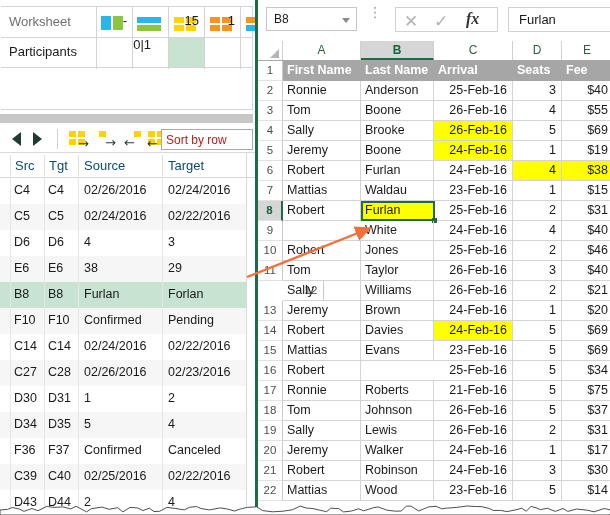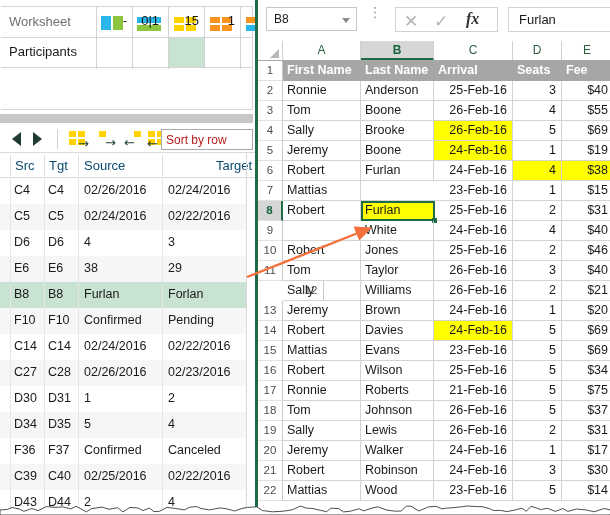--- a/index.html
+++ b/index.html
@@ -117,21 +117,21 @@
           <div class="ws-icon" style="left: 100px;">
             <i style="background: rgb(41, 182, 232); left: 0px; top: 0px; width: 10px; height: 14px;"></i>
             <i style="background: rgb(140, 198, 63); left: 12px; top: 0px; width: 10px; height: 14px;"></i>
           </div>
           <div class="ws-val" style="left: 96px; width: 30px;">-</div>
           <div class="ws-cellsep" style="left: 131px;"></div>
           <div class="ws-icon" style="left: 136px;">
             <i style="background: rgb(41, 182, 232); left: 0px; top: 1px; width: 24px; height: 6px;"></i>
             <i style="background: rgb(140, 198, 63); left: 0px; top: 9px; width: 24px; height: 6px;"></i>
           </div>
-          <div class="ws-val" style="left: 128px; width: 30px;">0|1</div>
+          <div class="ws-val" style="left: 120px; width: 30px; margin-top: 24px;">0|1</div>
           <div class="ws-cellsep" style="left: 167px;"></div>
           <div class="ws-icon" style="left: 172px;">
             <i style="background: rgb(255, 210, 0); left: 1px; top: 1px; width: 10px; height: 6px;"></i>
             <i style="background: rgb(255, 210, 0); left: 13px; top: 1px; width: 10px; height: 6px;"></i>
             <i style="background: rgb(255, 210, 0); left: 1px; top: 9px; width: 10px; height: 6px;"></i>
             <i style="background: rgb(255, 210, 0); left: 13px; top: 9px; width: 10px; height: 6px;"></i>
           </div>
           <div class="ws-sel" style="left: 168px; width: 36px;"></div>
           <div class="ws-val" style="left: 168px; width: 30px;">15</div>
           <div class="ws-cellsep" style="left: 203px;"></div>
@@ -191,21 +191,21 @@
     <div class="diff">
       <div class="diff-hd">
         <div class="vs" style="left:10px;"></div>
         <div class="vs" style="left:44px;"></div>
         <div class="vs" style="left:78px;"></div>
         <div class="vs" style="left:162px;"></div>
         <div class="vs" style="left:246px;"></div>
         <span style="left:15px;">Src</span>
         <span style="left:49px;">Tgt</span>
         <span style="left:84px;">Source</span>
-        <span style="left:168px;margin-left:48px;">Target</span>
+        <span style="left:168px;">Target</span>
       </div>
       <div id="diff-rows">
           <div class="diff-row" style="top: 25px; text-align: center;">
             <div class="diff-vsep" style="left: 10px;"></div>
             <div class="diff-vsep" style="left: 44px;"></div>
             <div class="diff-vsep" style="left: 78px;"></div>
             <div class="diff-vsep" style="left: 162px;"></div>
             <span class="c-src">C4</span>
             <span class="c-tgt">C4</span>
             <span class="c-srcv">02/26/2016</span>
@@ -409,20 +409,21 @@
         <div class="xrow" style="top: 100px;">
           <div class="cell txt cA">Robert</div>
           <div class="cell txt cB">Furlan</div>
           <div class="cell num cC">24-Feb-16</div>
           <div class="cell num cD hl">4</div>
           <div class="cell num cE hl">$38</div>
         </div>
         <div class="rh" style="top: 120px;">7</div>
         <div class="xrow" style="top: 120px;">
           <div class="cell txt cA">Mattias</div>
+          <div class="cell txt cB">Waldau</div>
           <div class="cell num cC">23-Feb-16</div>
           <div class="cell num cD">1</div>
           <div class="cell num cE">$15</div>
         </div>
         <div class="rh active" style="top: 140px;">8</div>
         <div class="xrow" style="top: 140px;">
           <div class="cell txt cA">Robert</div>
           <div class="cell txt cB hl">Furlan</div>
           <div class="cell num cC">25-Feb-16</div>
           <div class="cell num cD">2</div>
@@ -481,21 +482,20 @@
         <div class="xrow" style="top: 280px;">
           <div class="cell txt cA">Mattias</div>
           <div class="cell txt cB">Evans</div>
           <div class="cell num cC">23-Feb-16</div>
           <div class="cell num cD">5</div>
           <div class="cell num cE">$69</div>
         </div>
         <div class="rh" style="top: 300px;">16</div>
         <div class="xrow" style="top: 300px;">
           <div class="cell txt cA">Robert</div>
-          <div class="cell txt cB">Wilson</div>
           <div class="cell num cC">25-Feb-16</div>
           <div class="cell num cD">5</div>
           <div class="cell num cE">$34</div>
         </div>
         <div class="rh" style="top: 320px;">17</div>
         <div class="xrow" style="top: 320px;">
           <div class="cell txt cA">Ronnie</div>
           <div class="cell txt cB">Roberts</div>
           <div class="cell num cC">21-Feb-16</div>
           <div class="cell num cD">5</div>

